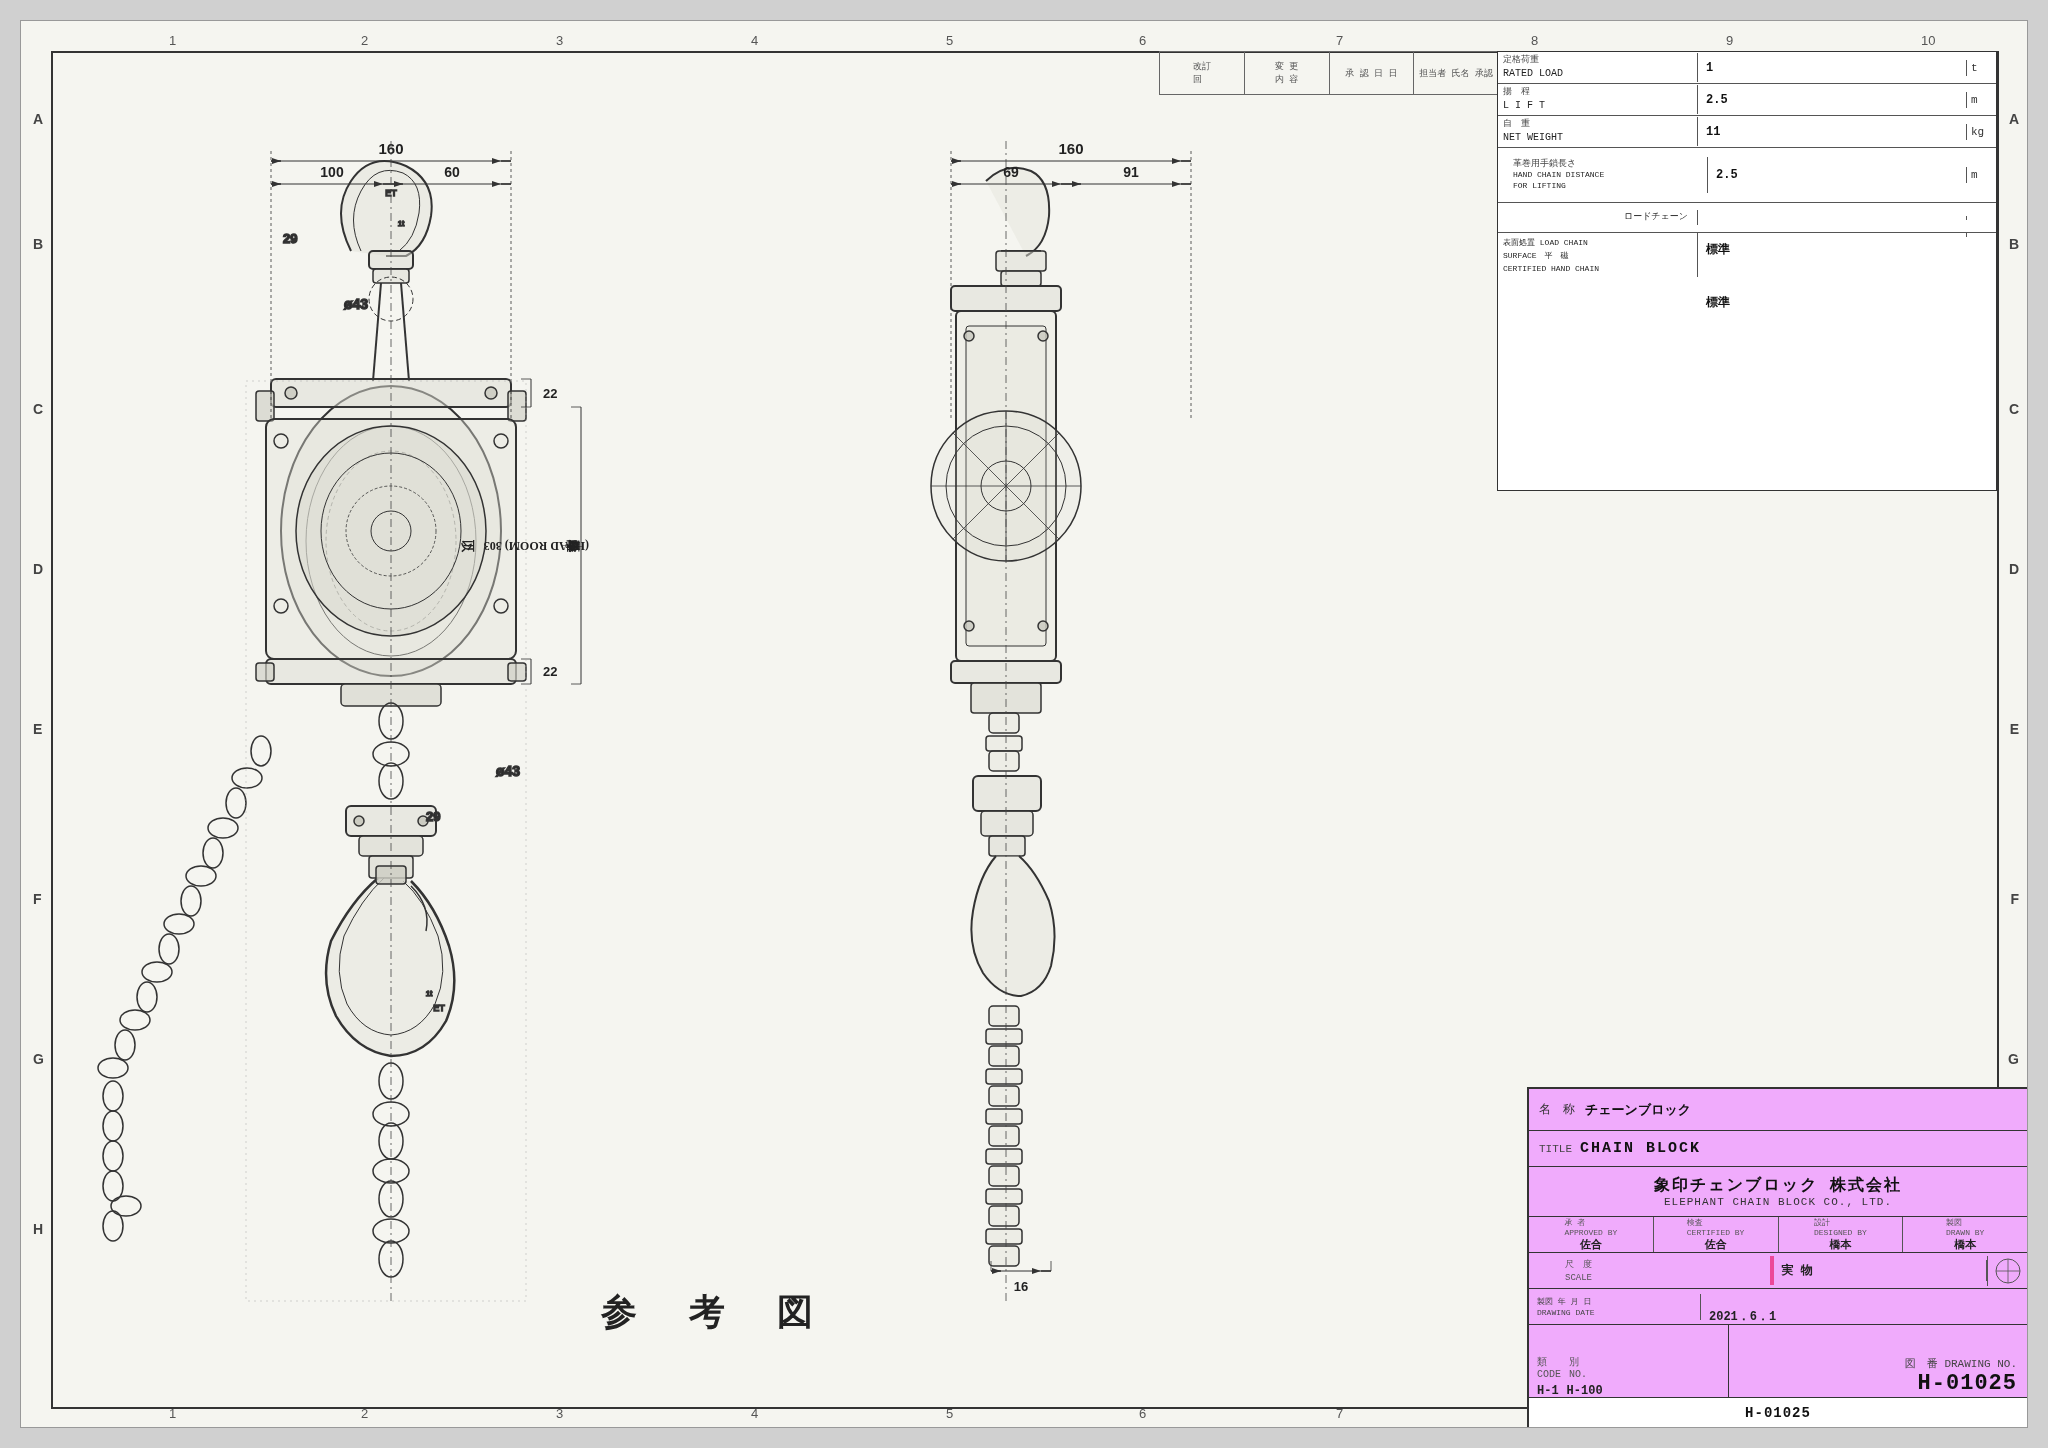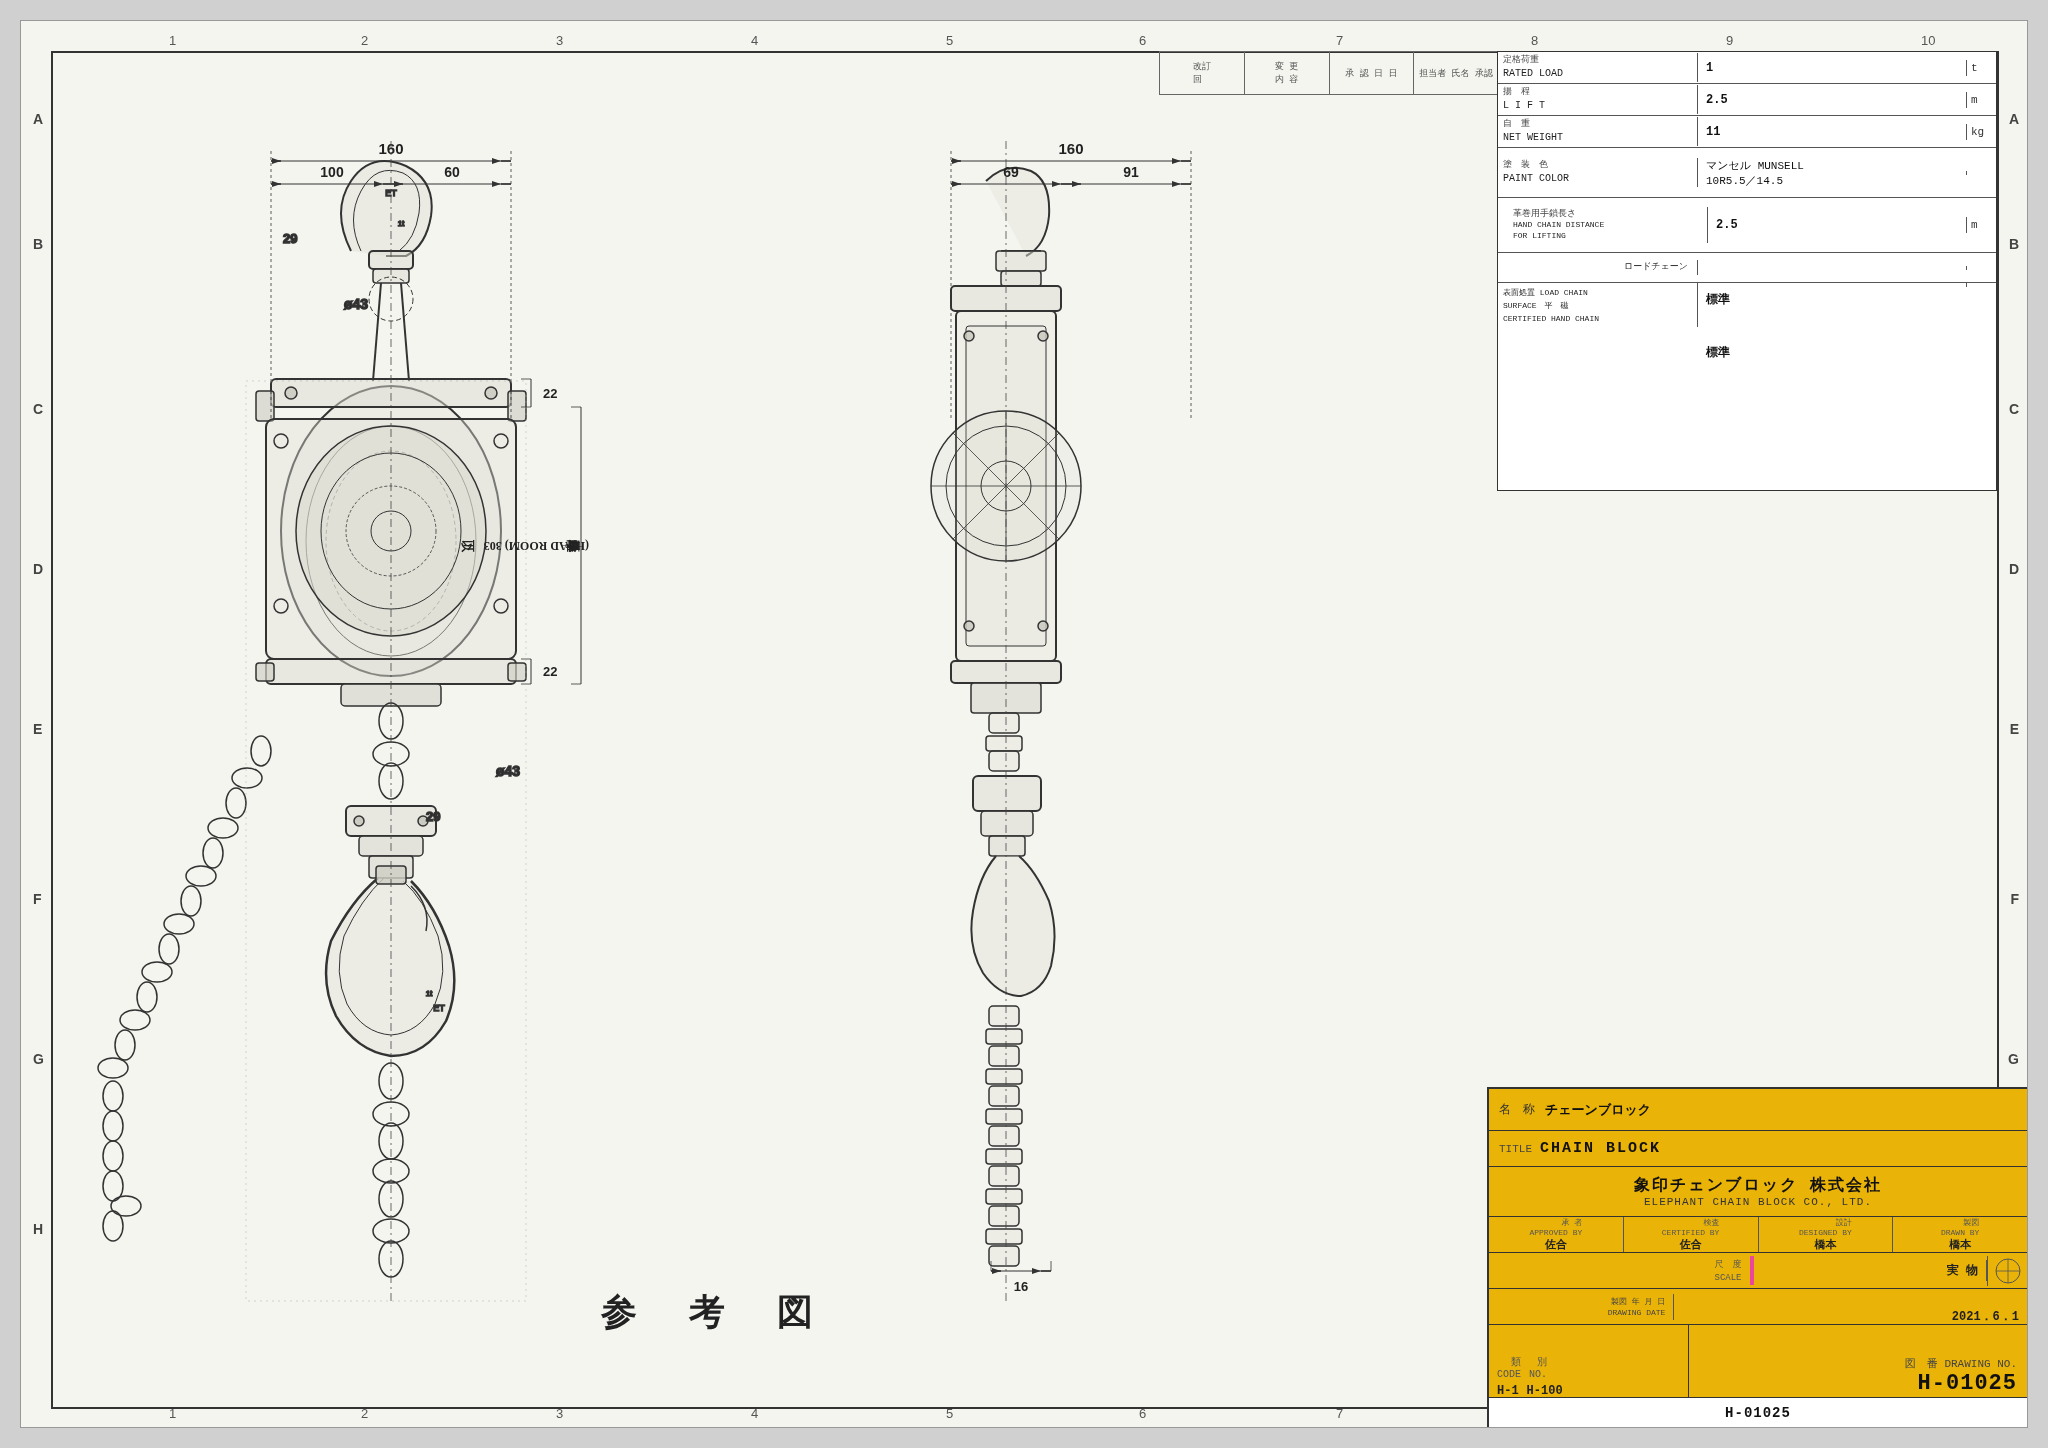--- a/index.html
+++ b/index.html
@@ -29,26 +29,25 @@
       position: absolute;
       top: 30px; left: 30px;
       width: 1948px;
       height: 1358px;
       border: 2px solid #333;
     }
     
     .title-block {
       position: absolute;
       bottom: 0; right: 0;
-      width: 540px;
+      width: 500px;
       height: 340px;
       border-left: 2px solid #333;
       border-top: 2px solid #333;
-      background: #eab308;
-      text-align: right;
+      background: #f0abfc;
     }
     .spec-table {
       position: absolute;
       top: 30px; right: 30px;
       width: 500px;
       height: 440px;
       border: 1.5px solid #333;
       background: white;
     }
     .spec-row {
@@ -316,28 +315,20 @@
 
     <div class="spec-row">
       <div class="spec-label">
         <div class="spec-label-jp">自　重</div>
         <div>NET WEIGHT</div>
       </div>
       <div class="spec-value">11</div>
       <div class="spec-unit">kg</div>
     </div>
 
-    <div class="spec-row" style="min-height:50px;">
-      <div class="spec-label">
-        <div class="spec-label-jp">塗　装　色</div>
-        <div>PAINT COLOR</div>
-      </div>
-      <div class="spec-value" style="font-size:11px;font-weight:normal;">マンセル MUNSELL<br>10R5.5／14.5</div>
-      <div class="spec-unit"></div>
-    </div>
 
     <div class="spec-row" style="min-height:55px;padding-left:10px;">
       <div class="spec-label" style="font-size:9px;">
         <div class="spec-label-jp">革巻用手鎖長さ</div>
         <div style="font-size:8px;">HAND CHAIN DISTANCE</div>
         <div style="font-size:8px;">FOR LIFTING</div>
       </div>
       <div class="spec-value">2.5</div>
       <div class="spec-unit">m</div>
     </div>

